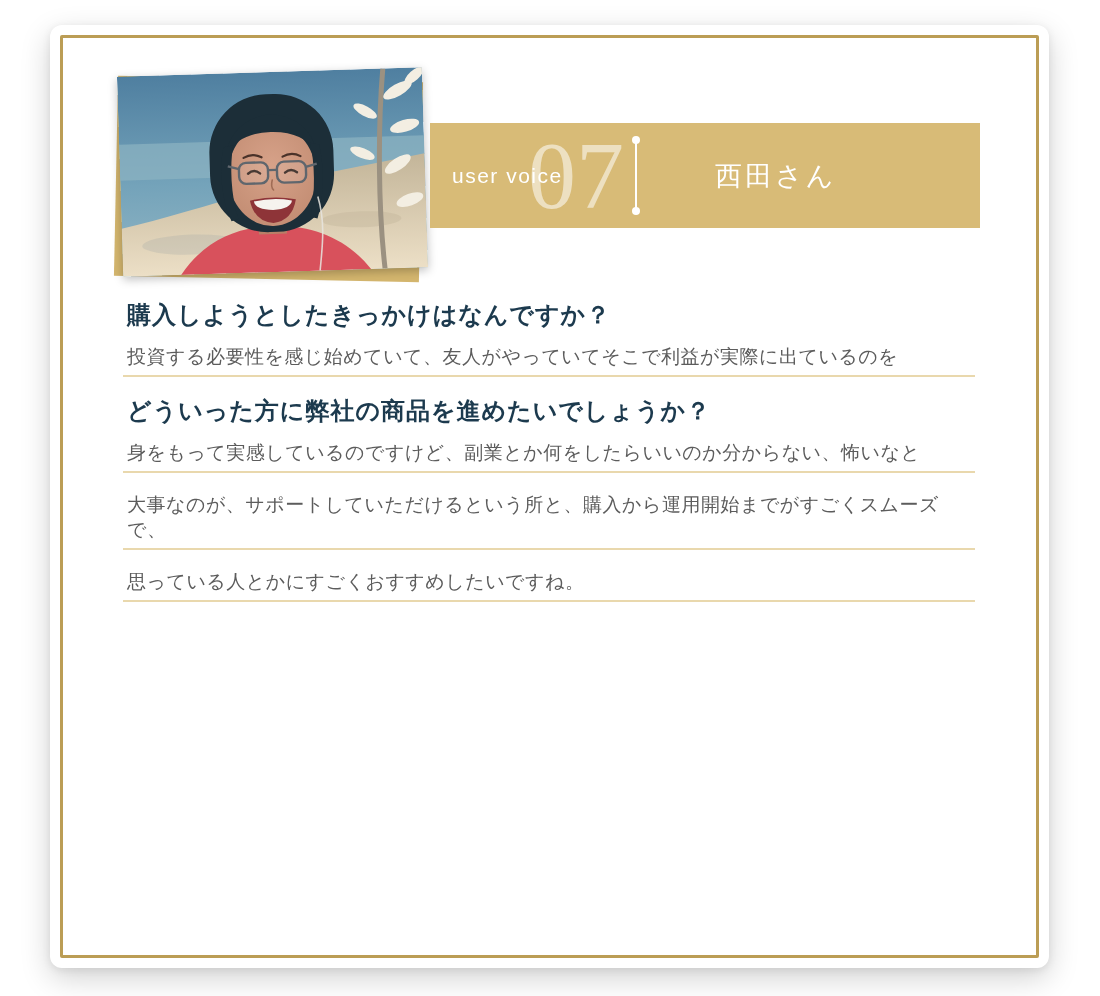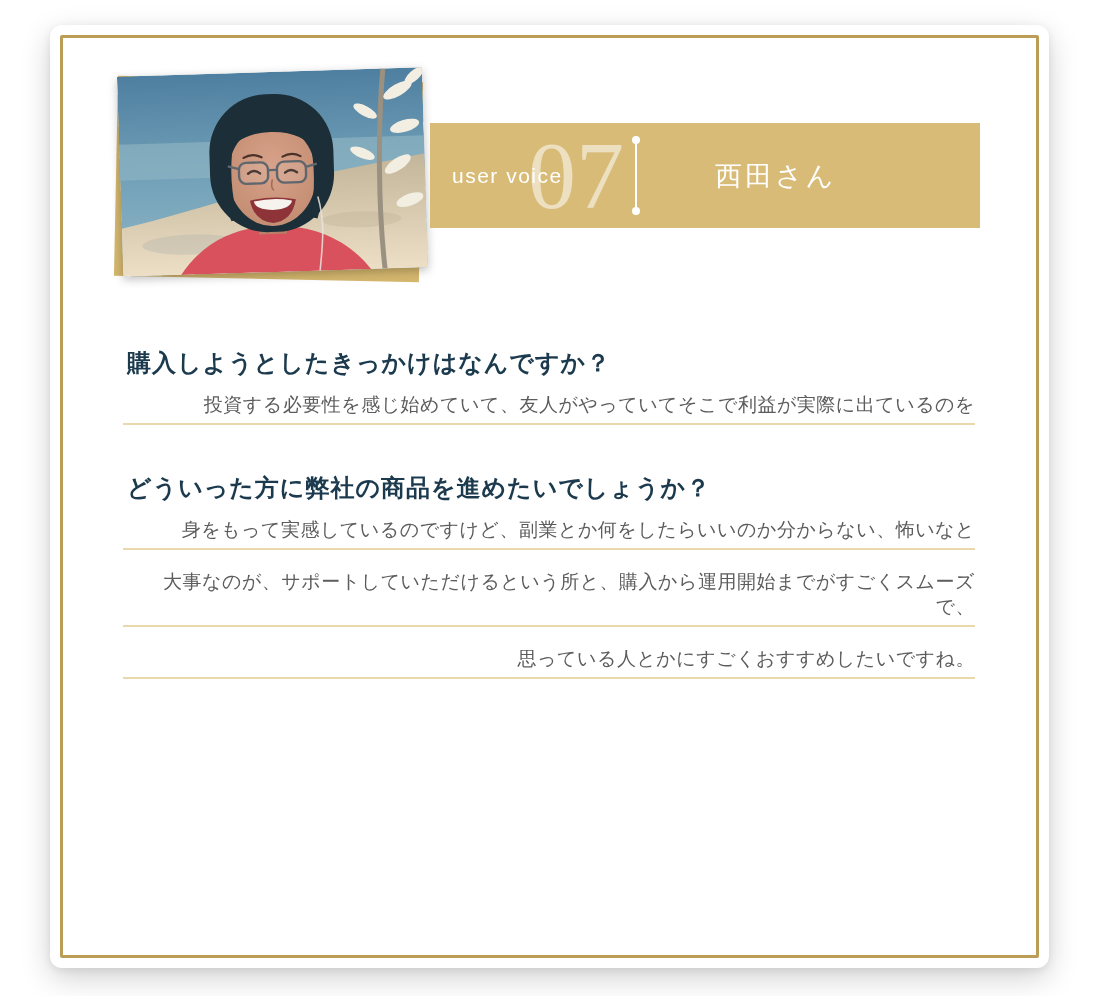--- a/index.html
+++ b/index.html
@@ -39,22 +39,22 @@
   .customer-name { position:absolute; left:245px; top:50%; transform:translateY(-50%);
                    font-family:"Liberation Serif","DejaVu Serif",serif;
                    font-size:27px; letter-spacing:3px; color:#ffffff;margin-left:40px; }
 
   
   .qa { position:absolute; left:73px; top:275px; width:852px; }
   .qa h2 { font-family:"Liberation Serif","DejaVu Serif",serif;
            font-size:24px; font-weight:bold; color:#1c3a4e;
            letter-spacing:1px; line-height:31px; margin:0 0 13px 4px; }
   .answer { font-size:19px; line-height:25px; color:#5c5c5c; letter-spacing:.5px;
-            padding:0 0 6px 4px; border-bottom:2px solid #e9d8ad; margin-bottom:19px;text-align:right; }
-  .qa-section { margin-bottom:5px;margin-top:48px; }
+            padding:0 0 6px 4px; border-bottom:2px solid #e9d8ad; margin-bottom:19px; }
+  .qa-section { margin-bottom:5px; }
 </style>
 </head>
 <body>
 
 <div class="card">
   <div class="gold-frame"></div>
 
   <div class="header">
 
     <div class="photo-wrap">

